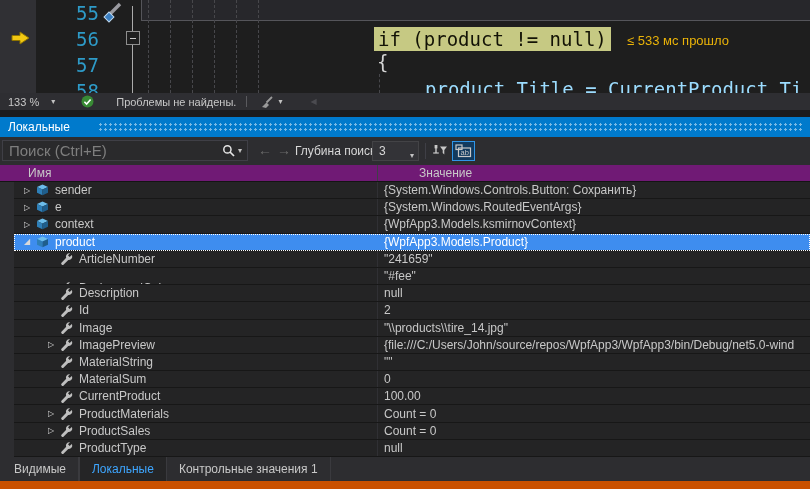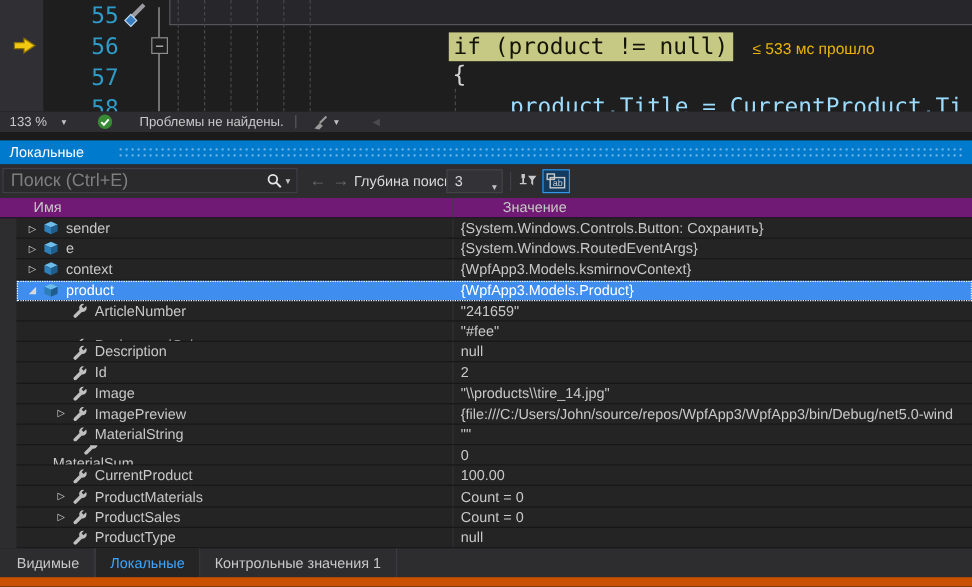--- a/index.html
+++ b/index.html
@@ -367,21 +367,21 @@
           <path d="M12.6 3.2 L10.4 5.4 8.6 3.6 10.8 1.4 A3.6 3.6 0 0 0 6.7 6.3 L1.8 11.2 A1.55 1.55 0 0 0 4.0 13.4 L8.9 8.6 A3.6 3.6 0 0 0 12.6 3.2 Z" fill="#BFBFBF"></path>
         </svg>
       </span>
       <span>MaterialString</span>
     </div>
     <div class="value-cell">
       <span>""</span>
     </div>
   </div>
     <div class="row">
-    <div class="name-cell" style="padding-left: 30px; flex-direction: column;">
+    <div class="name-cell" style="padding-left: 30px;">
       <span class="expander"></span>
 
       <span class="row-icon">
         <svg width="13" height="13" viewBox="0 0 14 14">
           <path d="M12.6 3.2 L10.4 5.4 8.6 3.6 10.8 1.4 A3.6 3.6 0 0 0 6.7 6.3 L1.8 11.2 A1.55 1.55 0 0 0 4.0 13.4 L8.9 8.6 A3.6 3.6 0 0 0 12.6 3.2 Z" fill="#BFBFBF"></path>
         </svg>
       </span>
       <span>MaterialSum</span>
     </div>
     <div class="value-cell">

